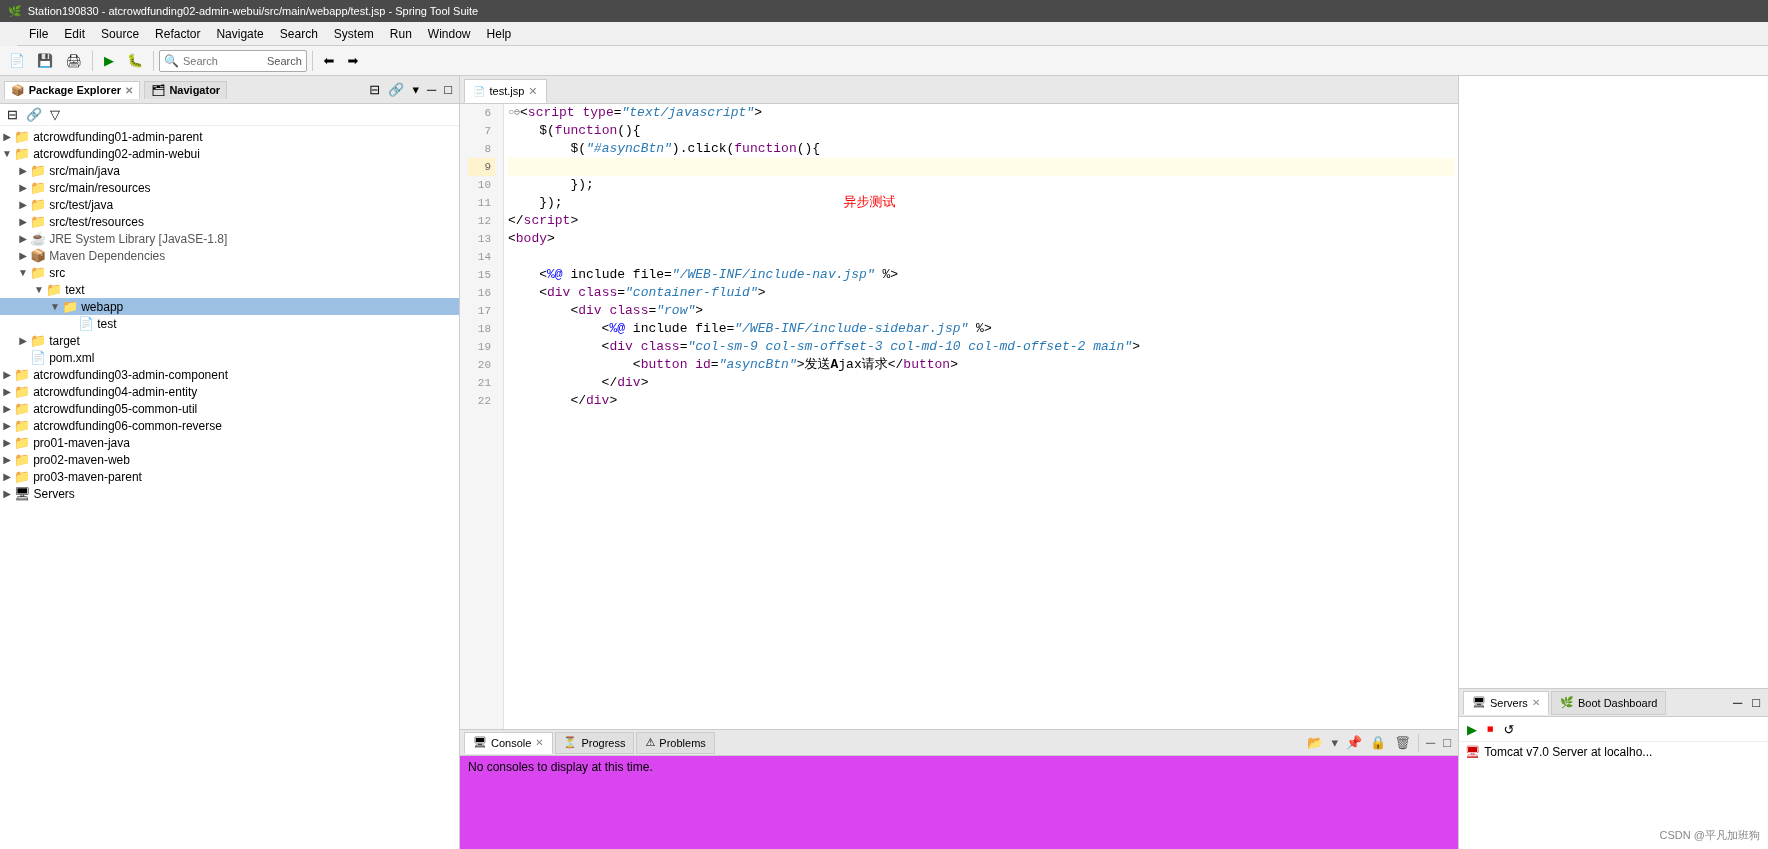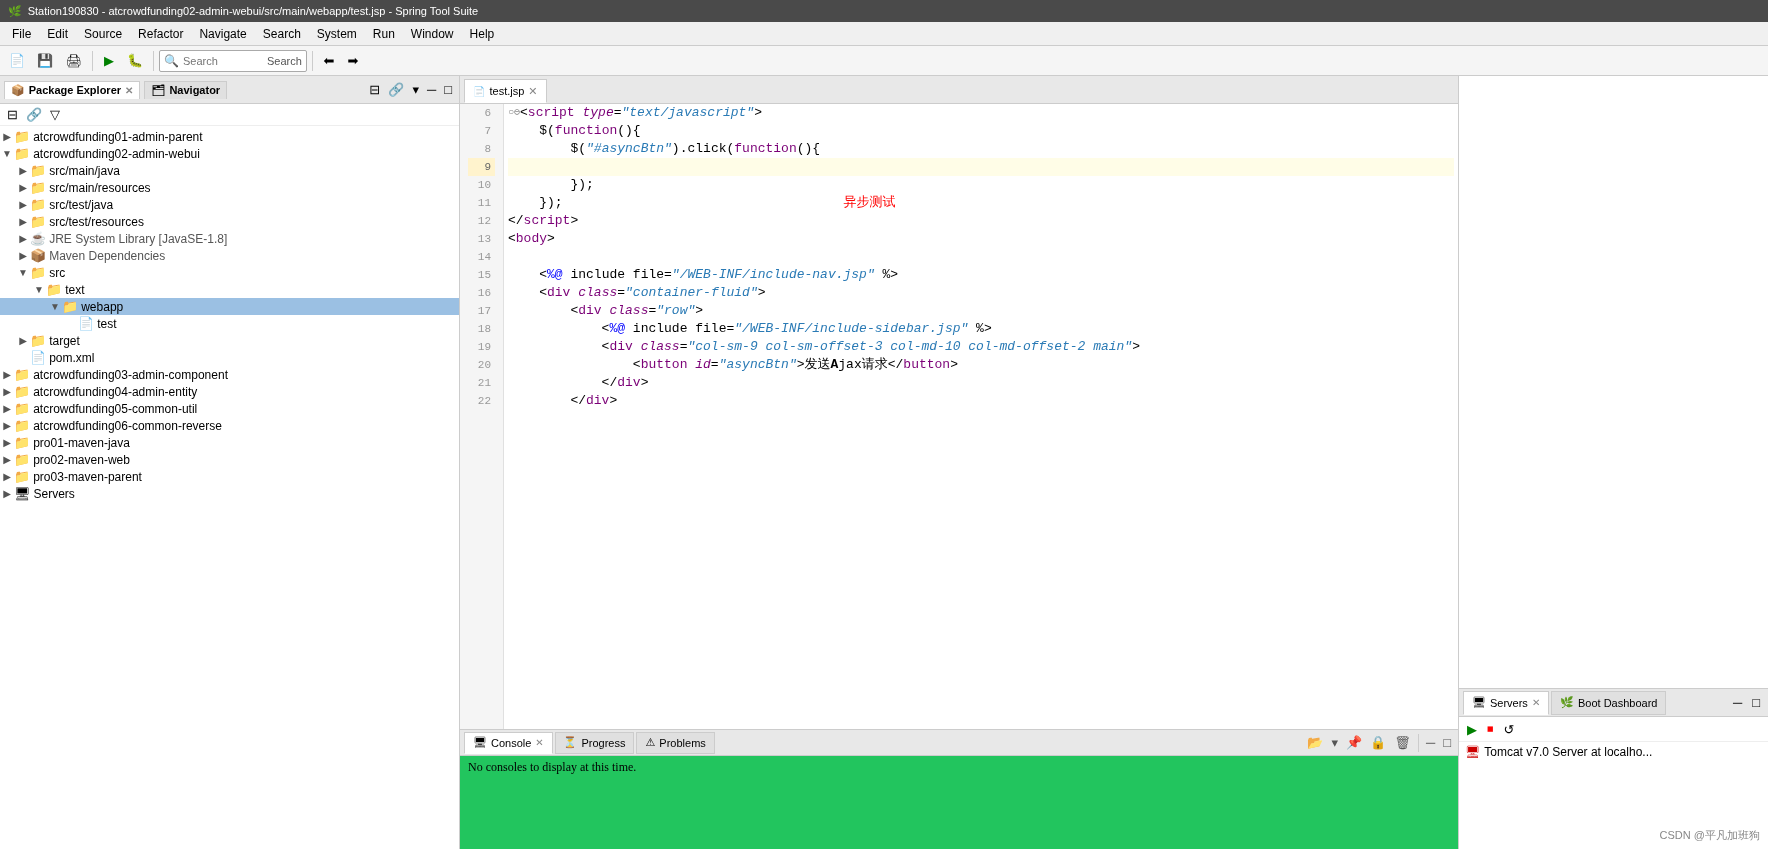--- a/index.html
+++ b/index.html
@@ -18,20 +18,21 @@
     }
 
     
     #menubar {
       background: #f0f0f0;
       border-bottom: 1px solid #ccc;
       display: flex;
       align-items: center;
       height: 24px;
       padding: 0 4px;
+      margin-left: 17px;
     }
     .menu-item {
       padding: 2px 8px;
       font-size: 12px;
       cursor: pointer;
       color: #000;
     }
 
     
     #toolbar {
@@ -227,21 +228,21 @@
       align-items: center;
       white-space: pre;
       position: relative;
     }
     .code-line.current-line { background: #fffde7; }
 
     
     .kw { color: #7b0077; font-weight: normal; }
     .str { color: #2a7ab5; font-style: italic; }
     .tag { color: #0000ff; }
-    .attr { color: #7b0077; font-style: italic; }
+    .attr { color: #7b0077; }
     .attrval { color: #2a7ab5; font-style: italic; }
     .plain { color: #000; }
     .red-text { color: #ff0000; }
     .bold { font-weight: bold; }
     .fold-icon { color: #888; font-size: 10px; cursor: pointer; }
 
     
     #bottom-panel {
       height: 120px;
       background: #fff;
@@ -294,22 +295,21 @@
       cursor: pointer;
       font-size: 13px;
       color: #555;
       padding: 1px 3px;
     }
     #console-content {
       flex: 1;
       padding: 4px 8px;
       font-size: 12px;
       color: #000;
-      background: #22c55e;
-      font-family: Liberation Serif, serif;
+      background: #d946ef;
     }
 
     
     #right-panel {
       width: 310px;
       min-width: 310px;
       background: #fff;
       border-left: 1px solid #ccc;
       display: flex;
       flex-direction: column;

